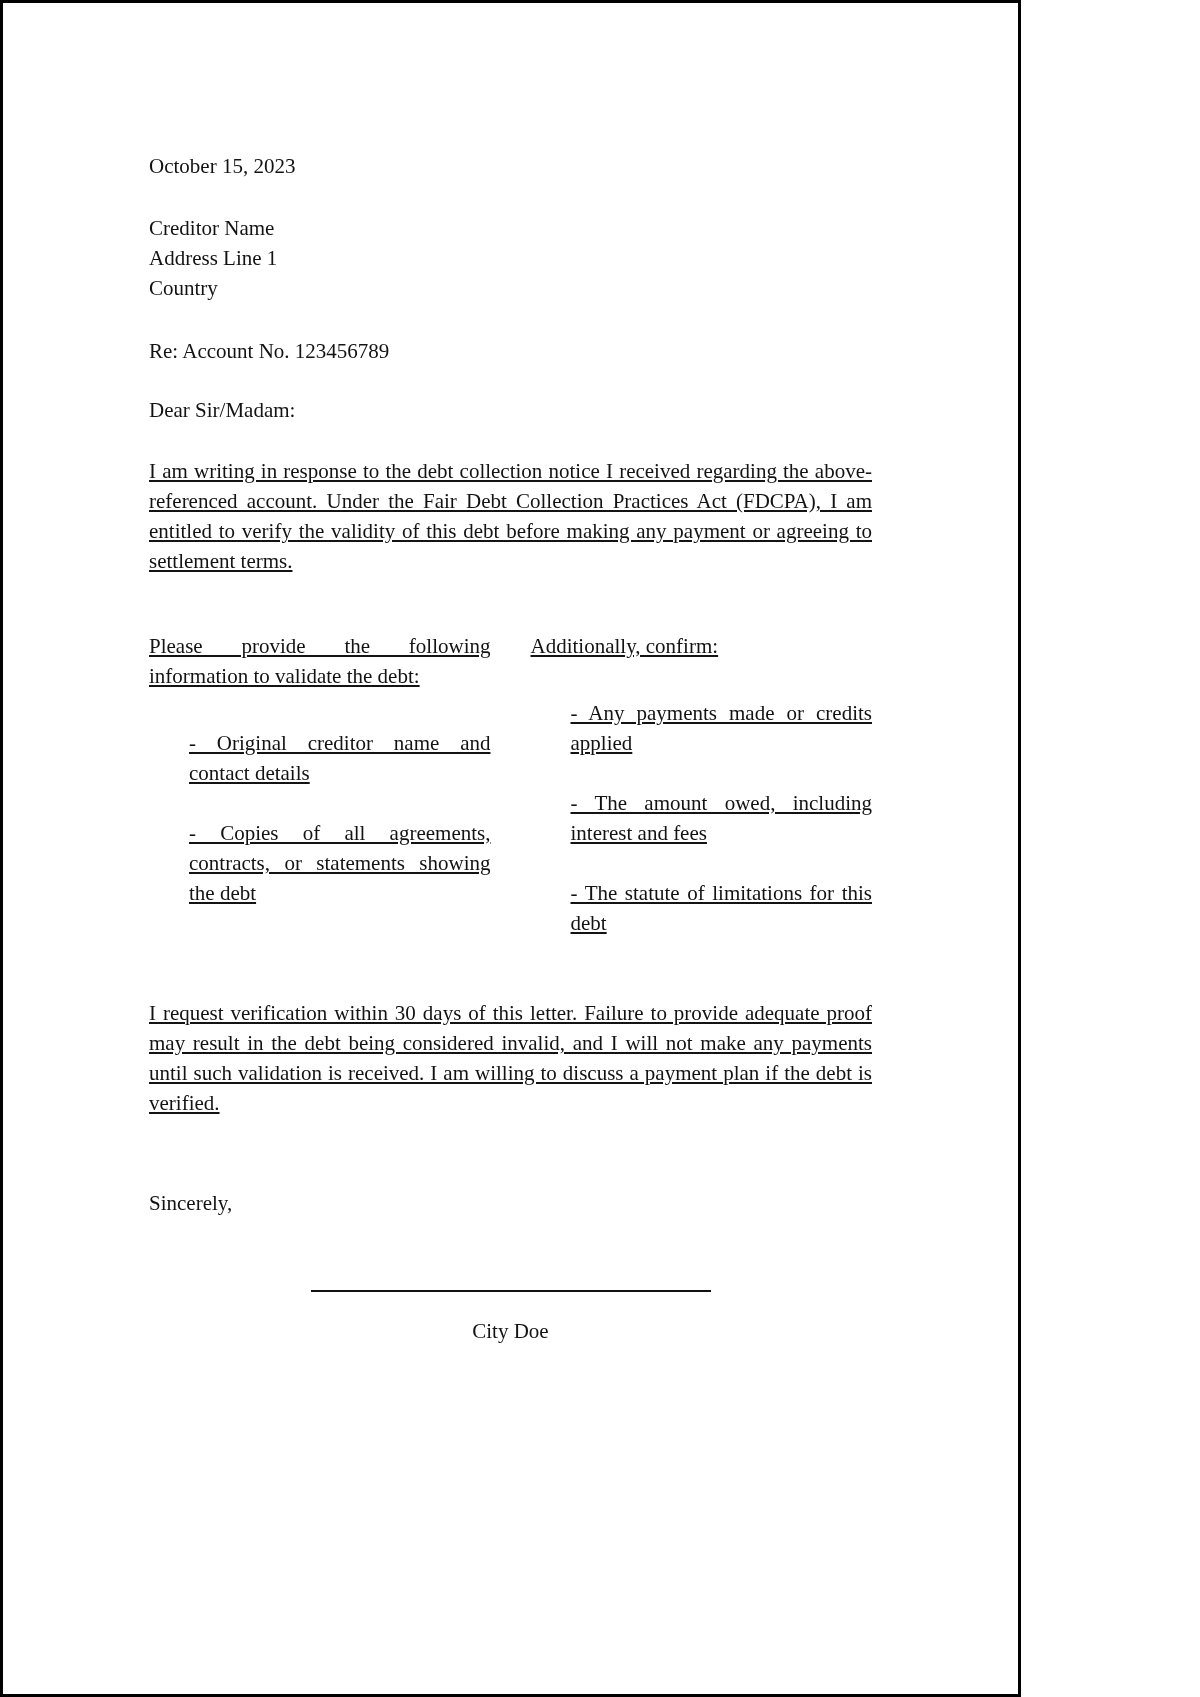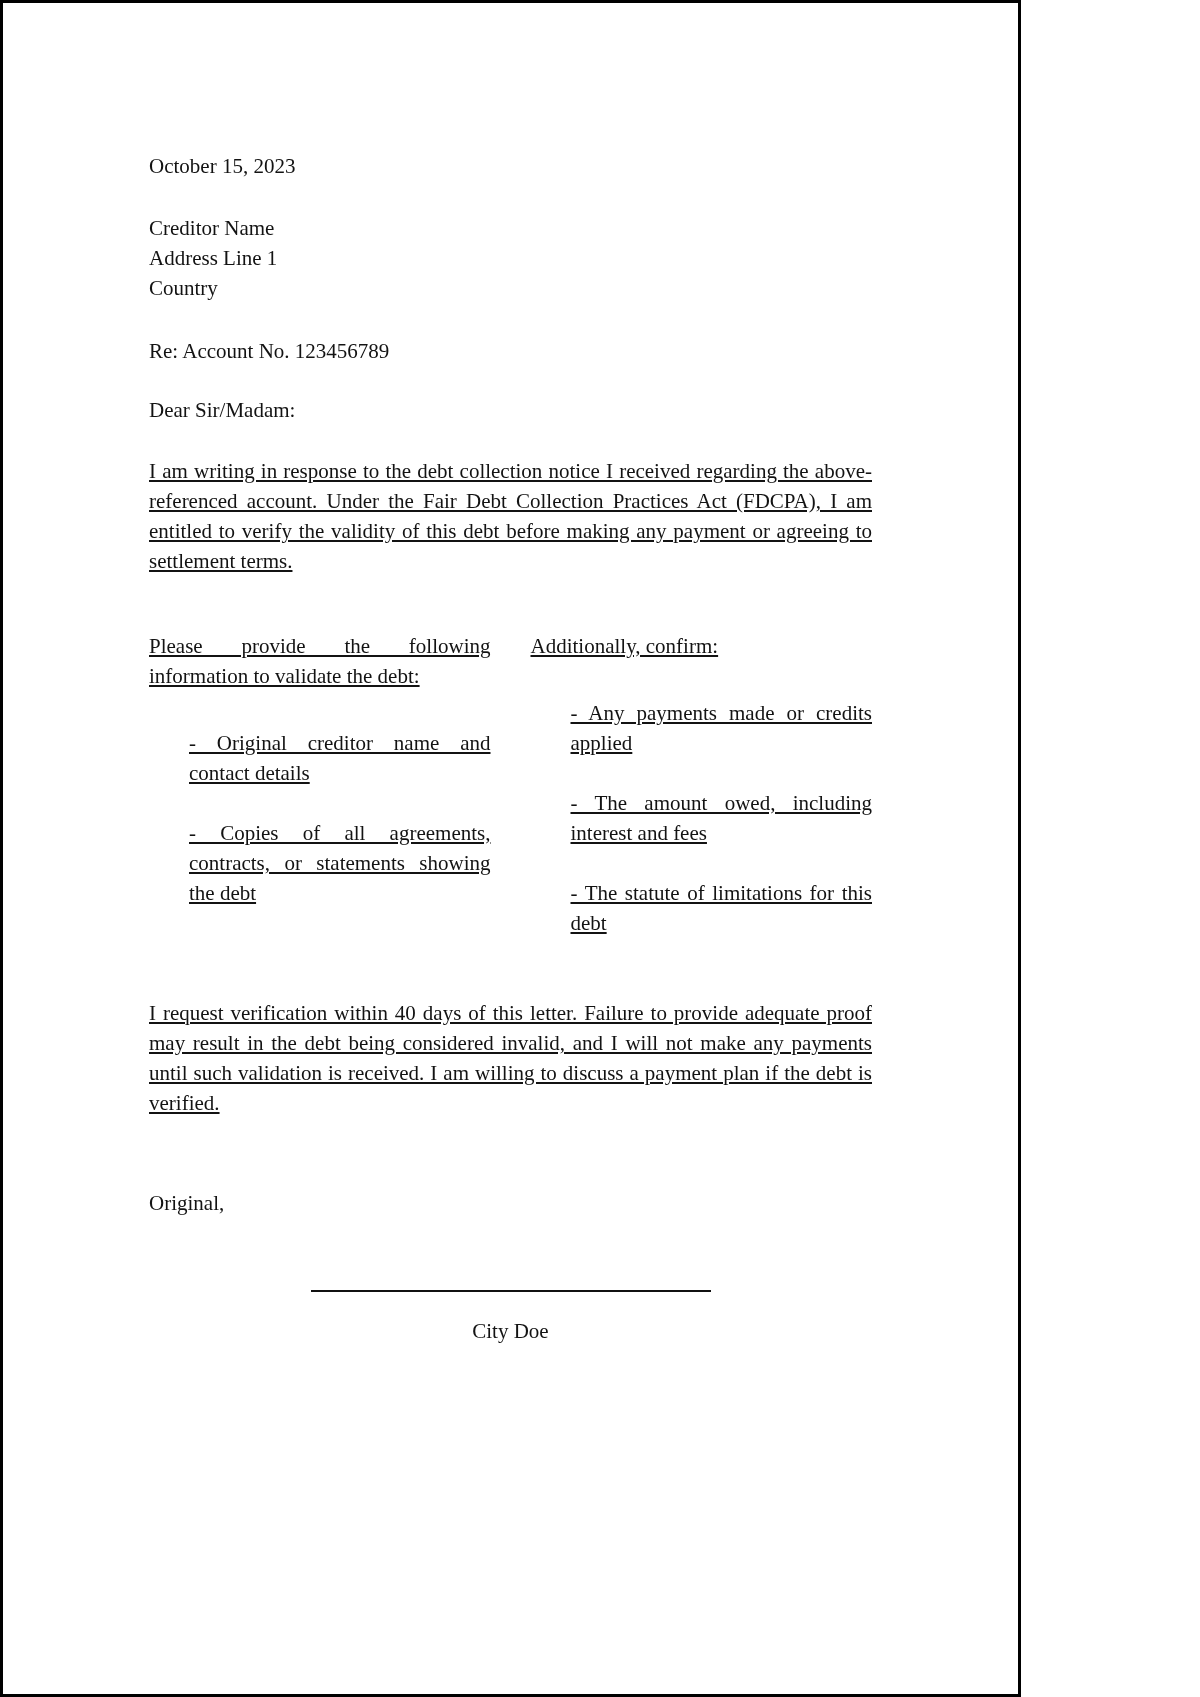--- a/index.html
+++ b/index.html
@@ -59,22 +59,22 @@
       <p class="bullet just">- Copies of all agreements, contracts, or statements showing the debt</p>
     </div>
     <div class="col">
       <p class="colhead just">Additionally, confirm:</p>
       <p class="bullet just">- Any payments made or credits applied</p>
       <p class="bullet just">- The amount owed, including interest and fees</p>
       <p class="bullet just">- The statute of limitations for this debt</p>
     </div>
   </div>
 
-  <p class="verification just">I request verification within 40 days of this letter. Failure to provide adequate proof may result in the debt being considered invalid, and I will not make any payments until such validation is received. I am willing to discuss a payment plan if the debt is verified.</p>
+  <p class="verification just">I request verification within 30 days of this letter. Failure to provide adequate proof may result in the debt being considered invalid, and I will not make any payments until such validation is received. I am willing to discuss a payment plan if the debt is verified.</p>
 
-  <p class="valediction">Original,</p>
+  <p class="valediction">Sincerely,</p>
 
   <div class="sig">
     <div class="sigline"></div>
     <p class="signame">City Doe</p>
   </div>
 
 </div>
 
 </body></html>

